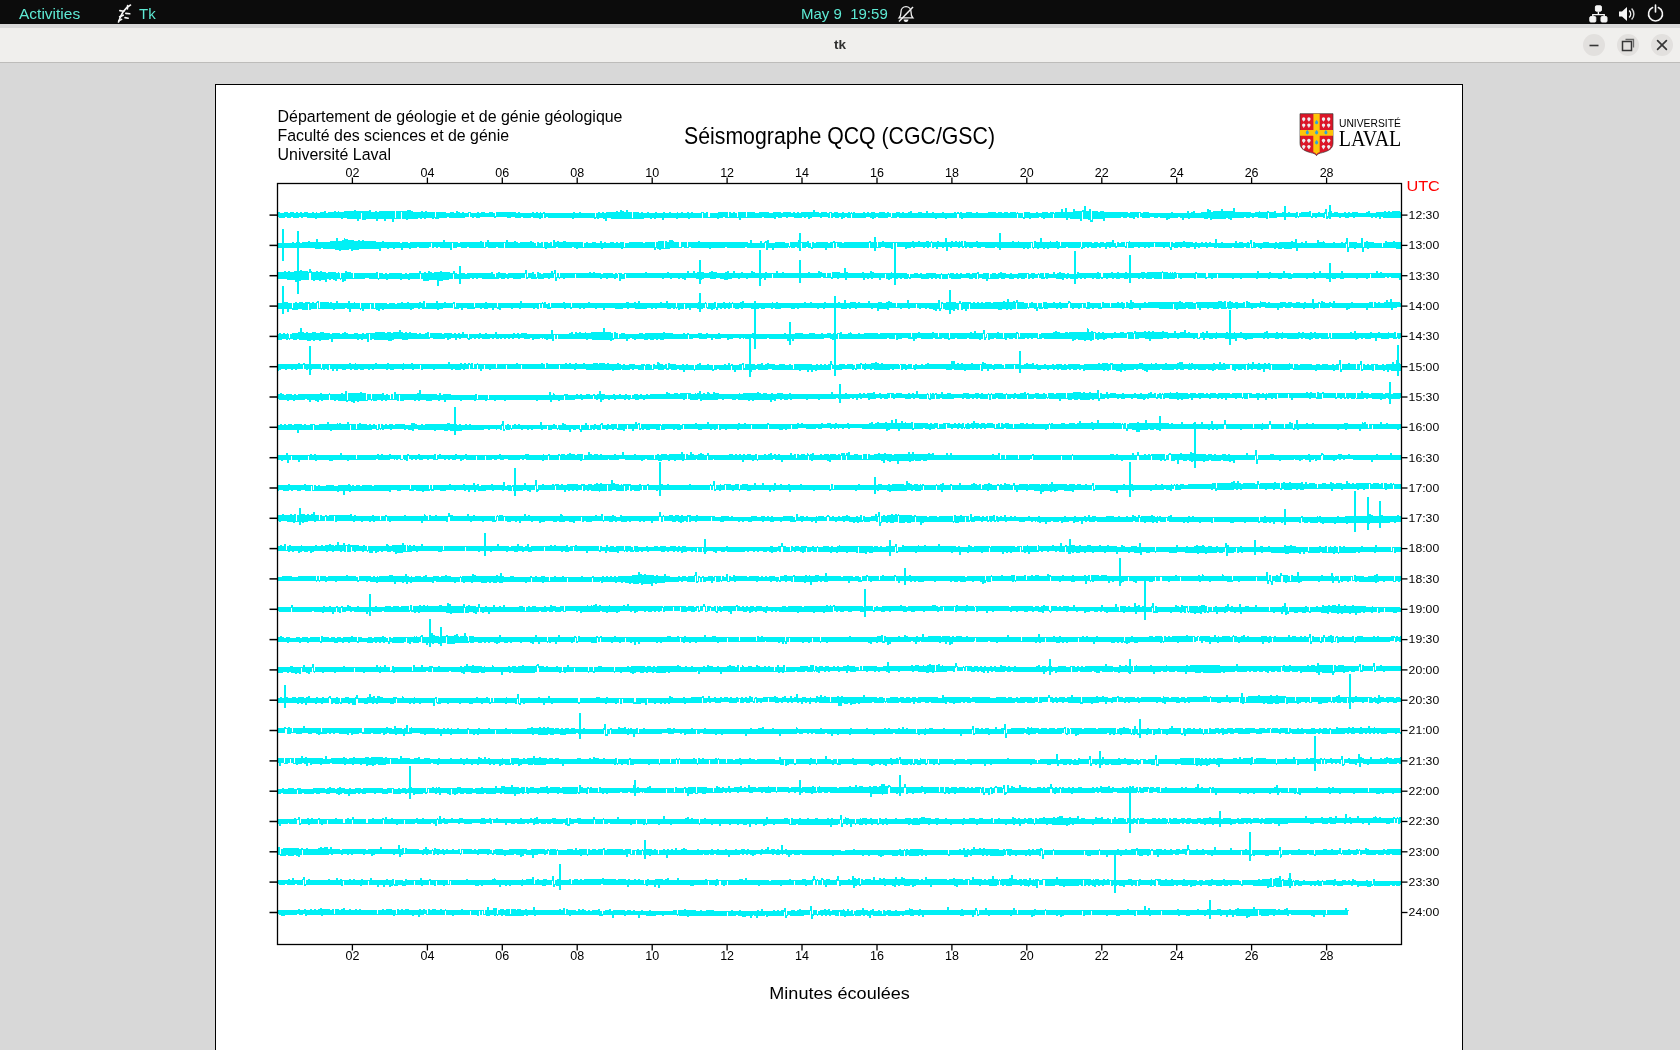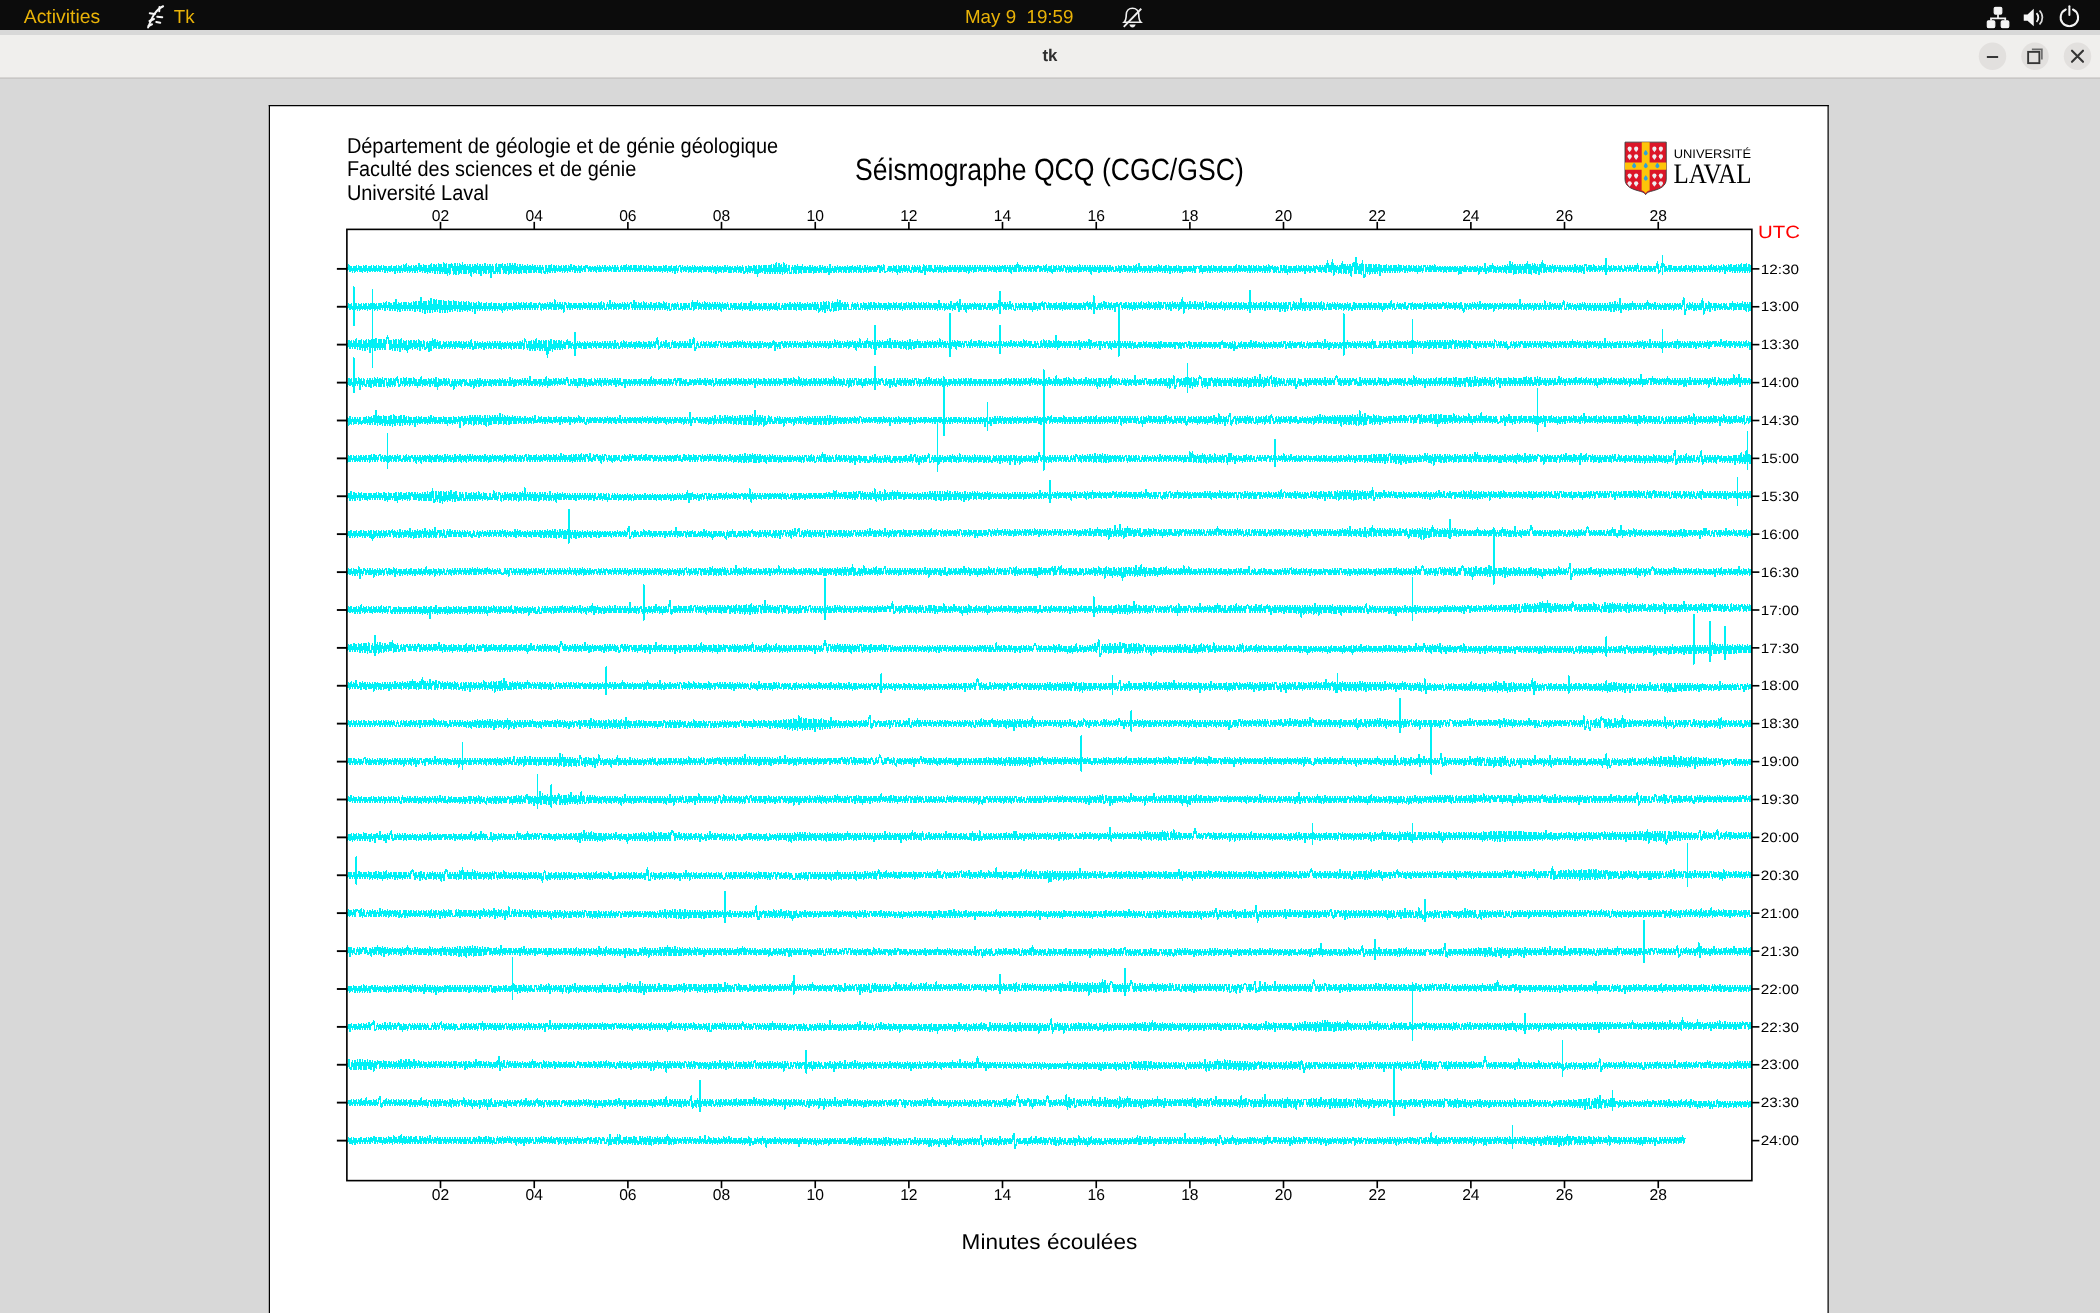--- a/index.html
+++ b/index.html
@@ -1,28 +1,28 @@
 <!DOCTYPE html>
 <html><head><meta charset="utf-8">
 <style>
 html,body{margin:0;padding:0;width:1680px;height:1050px;overflow:hidden;background:#d8d8d8;font-family:"Liberation Sans",sans-serif;}
 .abs{position:absolute;}
-#topbar{left:0;top:0;width:1680px;height:24px;background:#0c0c0c;color:#eab308;}
+#topbar{left:0;top:0;width:1680px;height:24px;background:#0c0c0c;color:#5eead4;}
 #topbar .t{position:absolute;top:0;line-height:28px;font-size:15px;}
 #titlebar{left:0;top:28px;width:1680px;height:34px;background:#f0efed;border-bottom:1px solid #bdbcba;}
 #titlebar .name{position:absolute;left:0;right:0;top:0;line-height:34px;text-align:center;font-size:13.5px;font-weight:bold;color:#2f2f2f;}
 .wbtn{position:absolute;top:34px;width:22px;height:22px;border-radius:50%;background:#e2e0de;}
 #canvasbox{left:215px;top:84px;width:1246px;height:966px;background:#ffffff;border:1px solid #000;border-bottom:none;}
 svg text{font-family:"Liberation Sans",sans-serif;fill:#000;}
 </style></head>
 <body>
 <div class="abs" id="topbar">
  <span class="t" style="left:19px;font-size:15.5px;">Activities</span>
  <span class="t" style="left:139px;">Tk</span>
- <span class="t" style="left:772px;">May 9&nbsp;&nbsp;19:59</span>
+ <span class="t" style="left:801px;">May 9&nbsp;&nbsp;19:59</span>
  <svg class="abs" style="left:114px;top:3px" width="22" height="22" viewBox="0 0 22 22" fill="none" stroke="#f5f5f5" stroke-width="1.6" stroke-linecap="round">
    <path d="M16.5 2c-2.5 1.2-5.5 3.8-7.5 7-1.7 2.7-3 6-4.5 10"></path>
    <path d="M9.8 8.2 5.8 7.6M11.8 10.4l4 .4M9.2 12.2 5.6 13.8M13.4 6l.2-3.4M11 14.6l3.2.6M7.6 16.4l-2.8 1.4"></path>
  </svg>
  <svg class="abs" style="left:896px;top:4px" width="20" height="20" viewBox="0 0 20 20" fill="none" stroke="#efefef" stroke-width="1.3">
    <path d="M10 2.6c-3 0-5 2.2-5 5.2 0 3.4-.8 5-1.8 6h13.6c-1-1-1.8-2.6-1.8-6 0-3-2-5.2-5-5.2z"></path>
    <path d="M8.4 16.2a1.7 1.7 0 0 0 3.2 0z" fill="#efefef"></path>
    <path d="M3 17.5 17 3" stroke-width="1.5"></path>
  </svg>
  <svg class="abs" style="left:1589px;top:5px" width="19" height="18" viewBox="0 0 19 18" stroke="#f5f5f5" fill="#f5f5f5">

